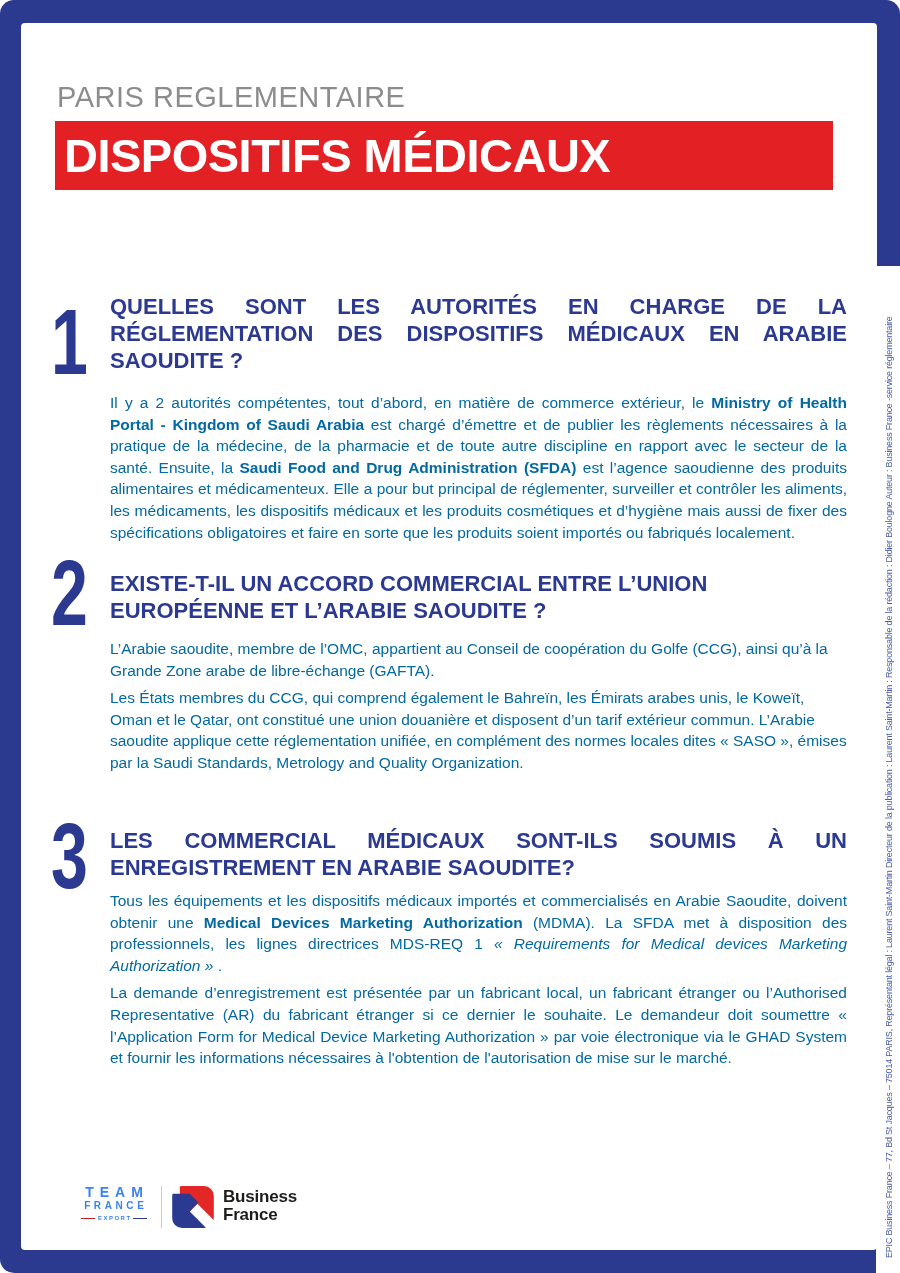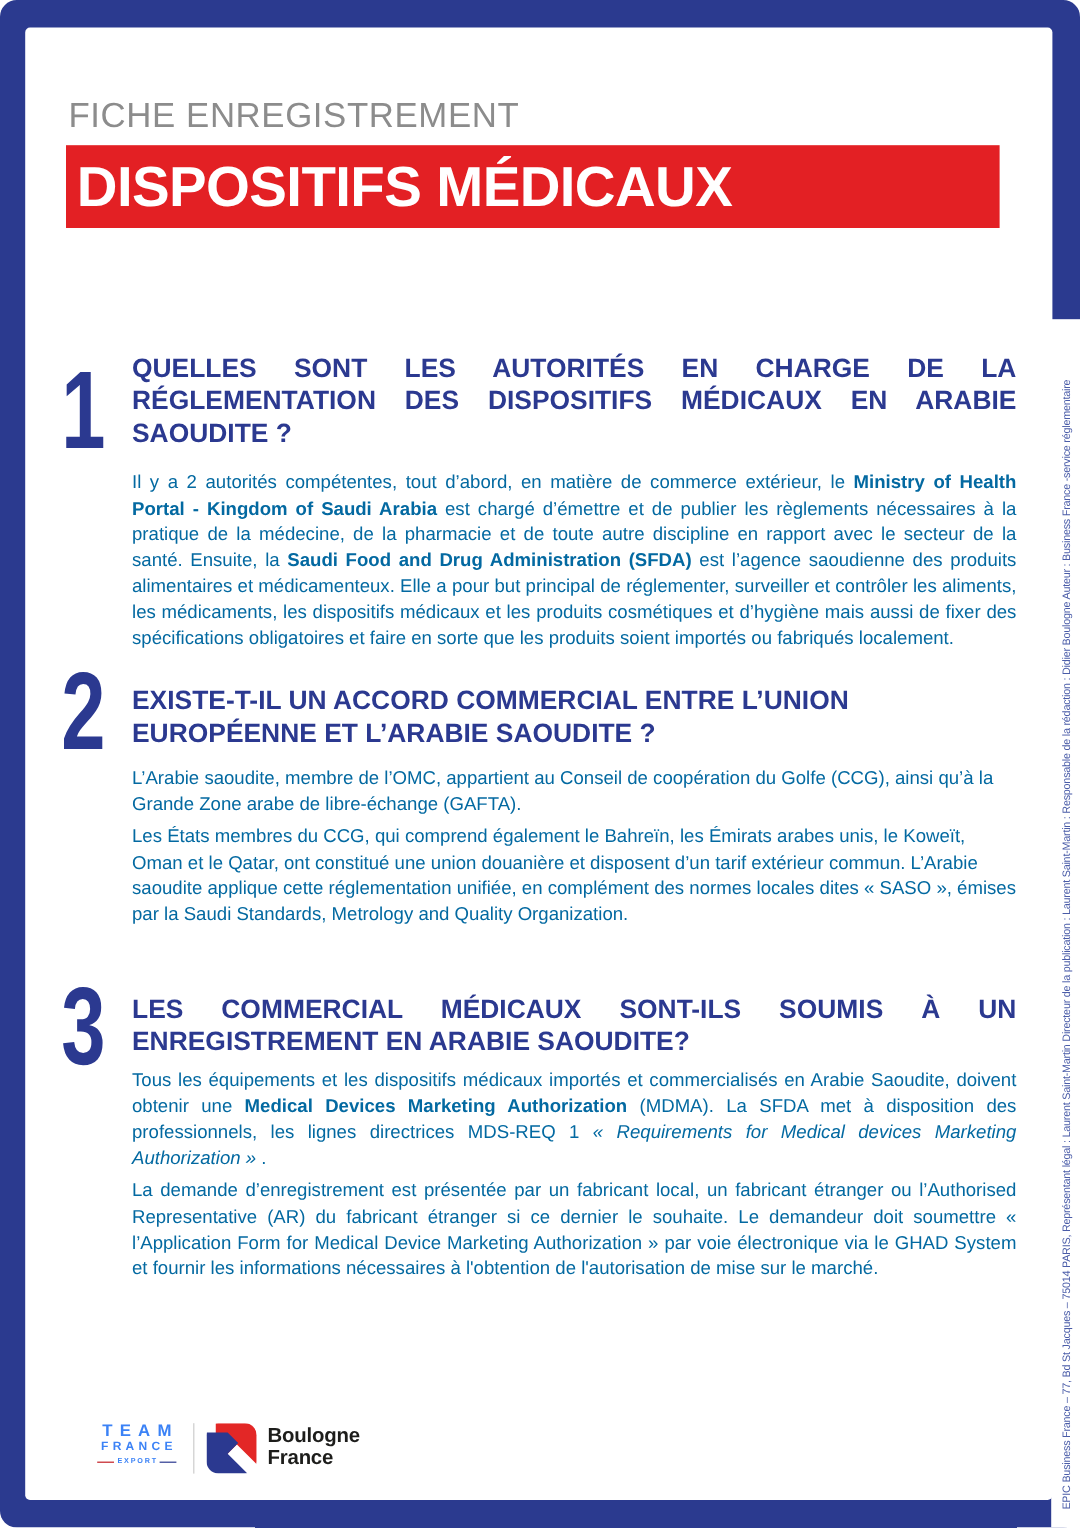--- a/index.html
+++ b/index.html
@@ -45,21 +45,21 @@
   .bf-icon{position:absolute;left:114px;top:7px;width:44px;height:44px;}
   .bf-text{position:absolute;left:166px;top:10px;font-size:17px;font-weight:bold;
         color:#1d1d1b;line-height:18px;letter-spacing:-0.2px;}
 </style>
 </head>
 <body>
 
 <div class="frame"></div>
 <div class="page">
 
-  <div class="kicker">FICHE ENREGISTREMENT</div>
+  <div class="kicker">PARIS REGLEMENTAIRE</div>
   <div class="banner">
     <span>DISPOSITIFS MÉDICAUX</span>
   </div>
 
   <section class="qa" style="top:270px">
     <div class="num" style="top:12px">1</div>
     <h2 class="justify" style="width:737px">QUELLES SONT LES AUTORITÉS EN CHARGE DE LA RÉGLEMENTATION DES DISPOSITIFS MÉDICAUX EN ARABIE SAOUDITE ?</h2>
     <div class="paras j" style="top:99px">
       <p><span>Il y a 2 autorités compétentes, tout d’abord, en matière de commerce extérieur, le </span><span style="font-weight: bold;">Ministry of Health Portal - Kingdom of Saudi Arabia</span><span> est chargé d’émettre et de publier les règlements nécessaires à la pratique de la médecine, de la pharmacie et de toute autre discipline en rapport avec le secteur de la santé. Ensuite, la </span><span style="font-weight: bold;">Saudi Food and Drug Administration (SFDA)</span><span> est l’agence saoudienne des produits alimentaires et médicamenteux. Elle a pour but principal de réglementer, surveiller et contrôler les aliments, les médicaments, les dispositifs médicaux et les produits cosmétiques et d’hygiène mais aussi de fixer des spécifications obligatoires et faire en sorte que les produits soient importés ou fabriqués localement.</span></p>
     </div>
@@ -100,20 +100,20 @@
             <rect x="1" y="1" width="38" height="38" rx="9"></rect>
           </clipPath>
         </defs>
       <g clip-path="url(#rs)">
         <rect x="1" y="1" width="38" height="38" fill="#ffffff"></rect>
         <path d="M8,1 H39 V32 L24,17 L16,25 L8,17 Z" fill="#e32726"></path>
         <path d="M1,8 V39 H32 L17,24 L25,16 L17,8 Z" fill="#2b3990"></path>
       </g>
     </svg>
     <div class="bf-text">
-      <div>Boulogne</div>
+      <div>Business</div>
       <div>France</div>
     </div>
   </div>
 </div>
 
 <div class="credits-strip"></div>
 <div class="credits-text">EPIC Business France – 77, Bd St Jacques – 75014 PARIS, Représentant légal : Laurent Saint-Martin Directeur de la publication : Laurent Saint-Martin : Responsable de la rédaction : Didier Boulogne Auteur : Business France -service réglementaire</div>
 
 </body></html>

